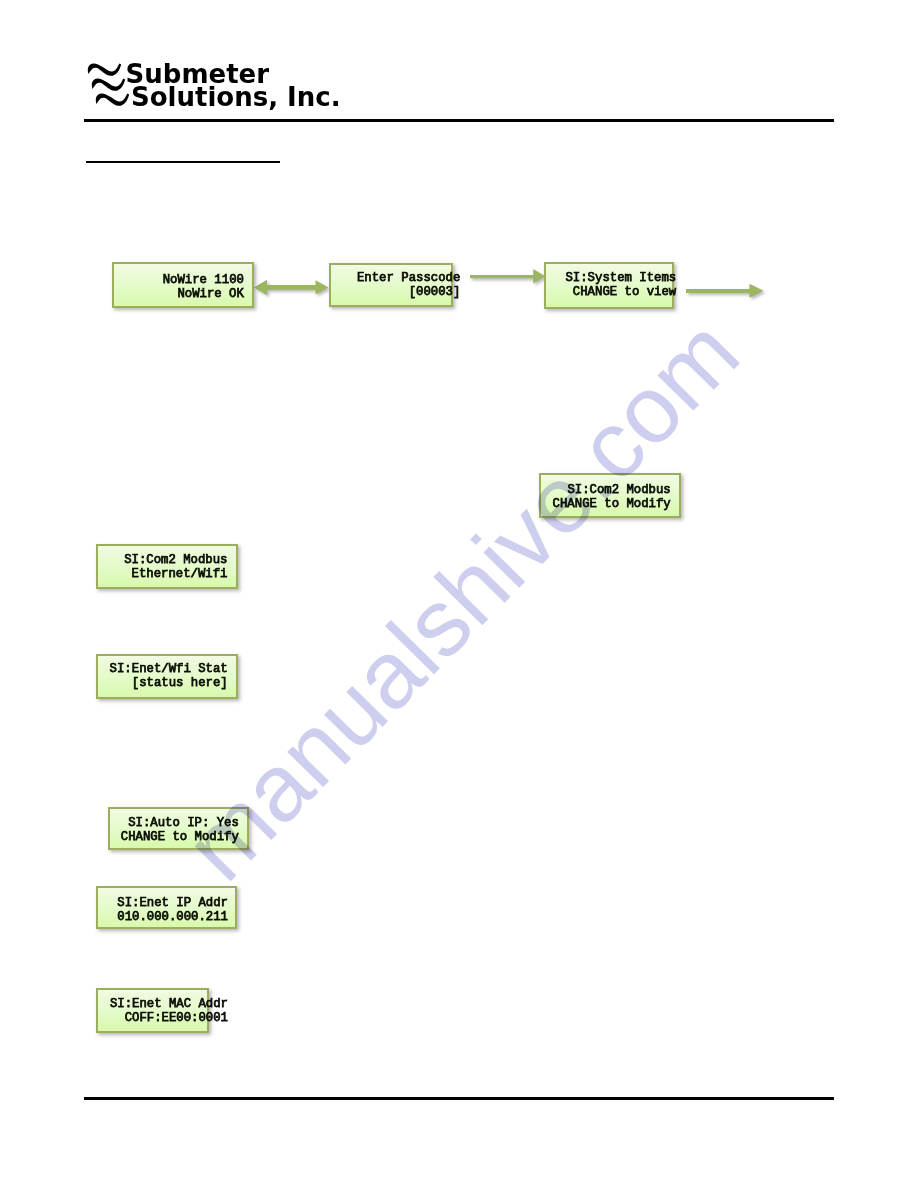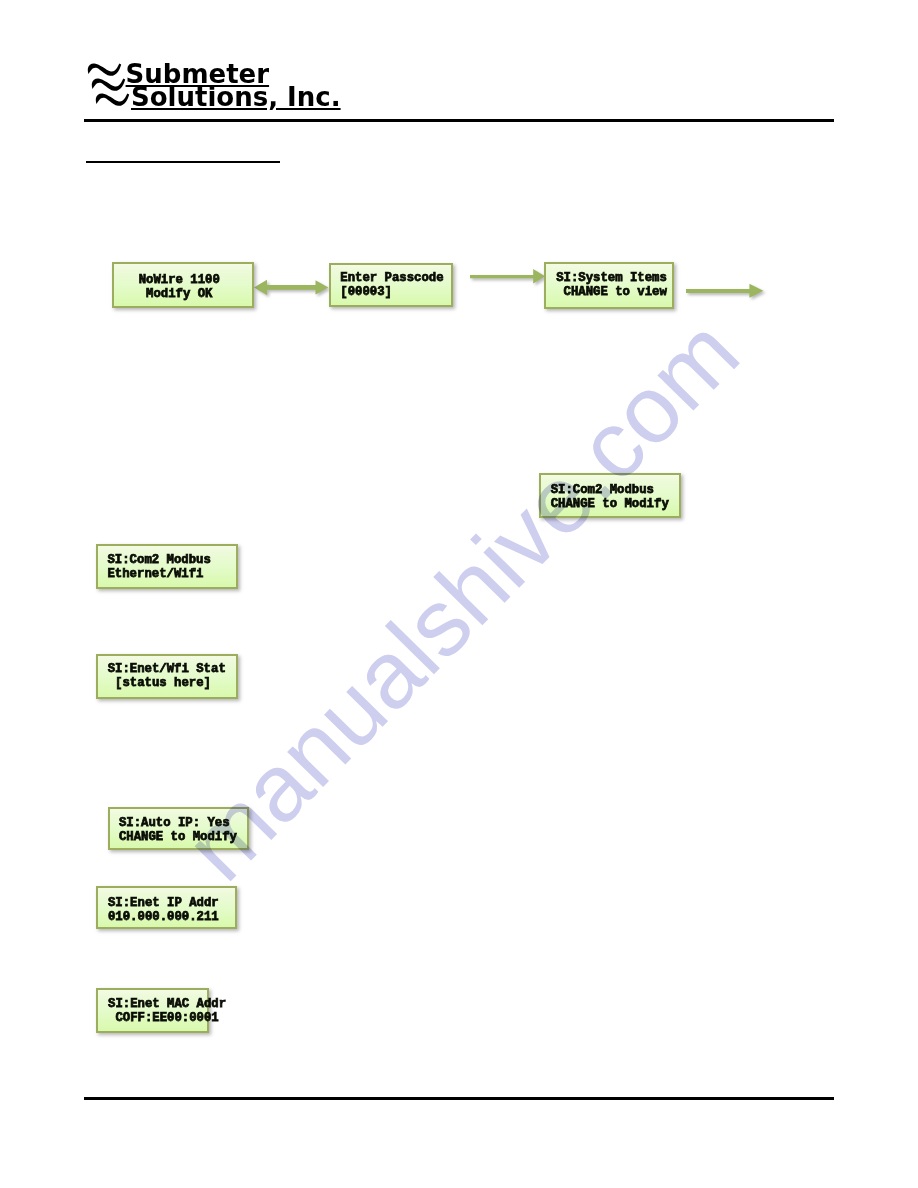--- a/index.html
+++ b/index.html
@@ -8,35 +8,35 @@
        font-family:"Liberation Sans",sans-serif;-webkit-font-smoothing:antialiased;}
   .page{position:absolute;left:0;top:0;width:918px;height:1188px;background:#fff;}
 
   
   #watermark{position:absolute;left:0;top:0;width:918px;height:1188px;pointer-events:none;
              z-index:9;mix-blend-mode:multiply;}
 
   
   #logo{position:absolute;left:0px;top:0px;width:400px;height:130px;z-index:3;}
   #logo-waves{position:absolute;left:87px;top:61.3px;}
-  #logo-words{position:absolute;left:125.6px;top:63px;text-decoration:underline;}
+  #logo-words{position:absolute;left:125.6px;top:63px;}
   .logo-line{font-family:"DejaVu Sans",sans-serif;font-weight:bold;color:#000;
              white-space:pre;font-size:26px;line-height:23px;}
   #logo-l2{margin-left:5.4px;}
 
   
   .rule{position:absolute;background:#000;z-index:3;}
 
   
   .lcd{position:absolute;box-sizing:border-box;border:2px solid #9cae5d;z-index:4;
        background:linear-gradient(to bottom,#f4fbe4 0%,#eefadb 12%,#e4fbcb 50%,#ddfab7 82%,#d8f9ad 100%);
        box-shadow:2px 2px 3.5px rgba(120,120,120,0.55);}
   .lcd .scr{position:absolute;}
-  .lcd .ln{font-family:"Liberation Mono",monospace;font-weight:bold;color:#0a0d05;
-           font-size:12.3px;line-height:14px;white-space:pre;text-align:left;
+  .lcd .ln{font-family:"Liberation Mono",monospace;font-weight:normal;color:#0a0d05;
+           font-size:12.3px;line-height:14px;white-space:pre;text-align:right;
            width:120px;-webkit-text-stroke:0.75px #0a0d05;}
 
   
   .arrow{position:absolute;z-index:2;
          filter:drop-shadow(2.5px 2.5px 1.6px rgba(110,110,110,0.50));}
 </style>
 </head>
 <body>
 
 <div class="page"></div>
@@ -87,21 +87,21 @@
     <path d="M470.0 274.9 H533.2 V269.1 L544.9 276.3 L533.2 283.5 V278.3 H470.0 Z"></path>
   </g>
   <g fill="#9bb65e">
     <path d="M686.0 289.1 H749.4 V283.7 L763.3 290.8 L749.4 297.7 V292.9 H686.0 Z"></path>
   </g>
 </svg>
 
 <div class="lcd" style="left:112.3px;top:262.2px;width:141.7px;height:46.0px;">
   <div class="scr" style="left:9.6px;top:8.8px;">
     <div class="ln">  NoWire 1100</div>
-    <div class="ln">   Modify OK</div>
+    <div class="ln">   NoWire OK</div>
   </div>
 </div>
 
 <div class="lcd" style="left:329.0px;top:262.6px;width:124px;height:44.7px;">
   <div class="scr" style="left:9.3px;top:6.9px;">
     <div class="ln">Enter Passcode</div>
     <div class="ln">[00003]</div>
   </div>
 </div>
 

